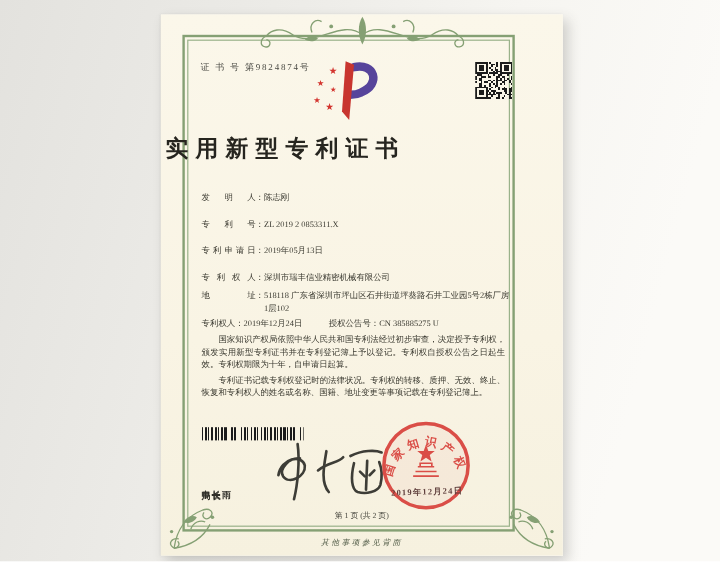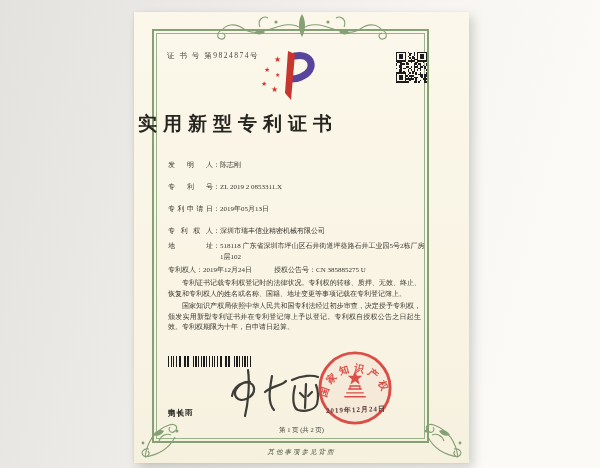--- a/index.html
+++ b/index.html
@@ -270,22 +270,22 @@
         <span class="flabel">地址</span>
         <span>：</span>
         <span class="val">518118 广东省深圳市坪山区石井街道坪葵路石井工业园5号2栋厂房1层102</span>
       </div>
     <div class="row r7 pair">
       <span><span>专利权人</span><span>：</span><span>2019年12月24日</span></span>
       <span><span>授权公告号</span><span>：</span><span>CN 385885275 U</span></span>
     </div>
 
     <div class="paras">
+      <p>国家知识产权局依照中华人民共和国专利法经过初步审查，决定授予专利权，颁发实用新型专利证书并在专利登记簿上予以登记。专利权自授权公告之日起生效。专利权期限为十年，自申请日起算。</p>
       <p>专利证书记载专利权登记时的法律状况。专利权的转移、质押、无效、终止、恢复和专利权人的姓名或名称、国籍、地址变更等事项记载在专利登记簿上。</p>
-      <p>国家知识产权局依照中华人民共和国专利法经过初步审查，决定授予专利权，颁发实用新型专利证书并在专利登记簿上予以登记。专利权自授权公告之日起生效。专利权期限为十年，自申请日起算。</p>
     </div>
 
     <div class="barcode"></div>
 
     <div class="officer-title">局长</div>
     <div class="officer-name">申长雨</div>
 
     <svg class="signature" width="104" height="58" viewBox="0 0 104 58">
       <g fill="none" stroke="#24241f" stroke-width="2.2" stroke-linecap="round" opacity=".88">
         <path d="M12,32 C14,18 32,14 34,24 C35,33 21,40 16,33 C12,27 21,17 30,18"></path>

